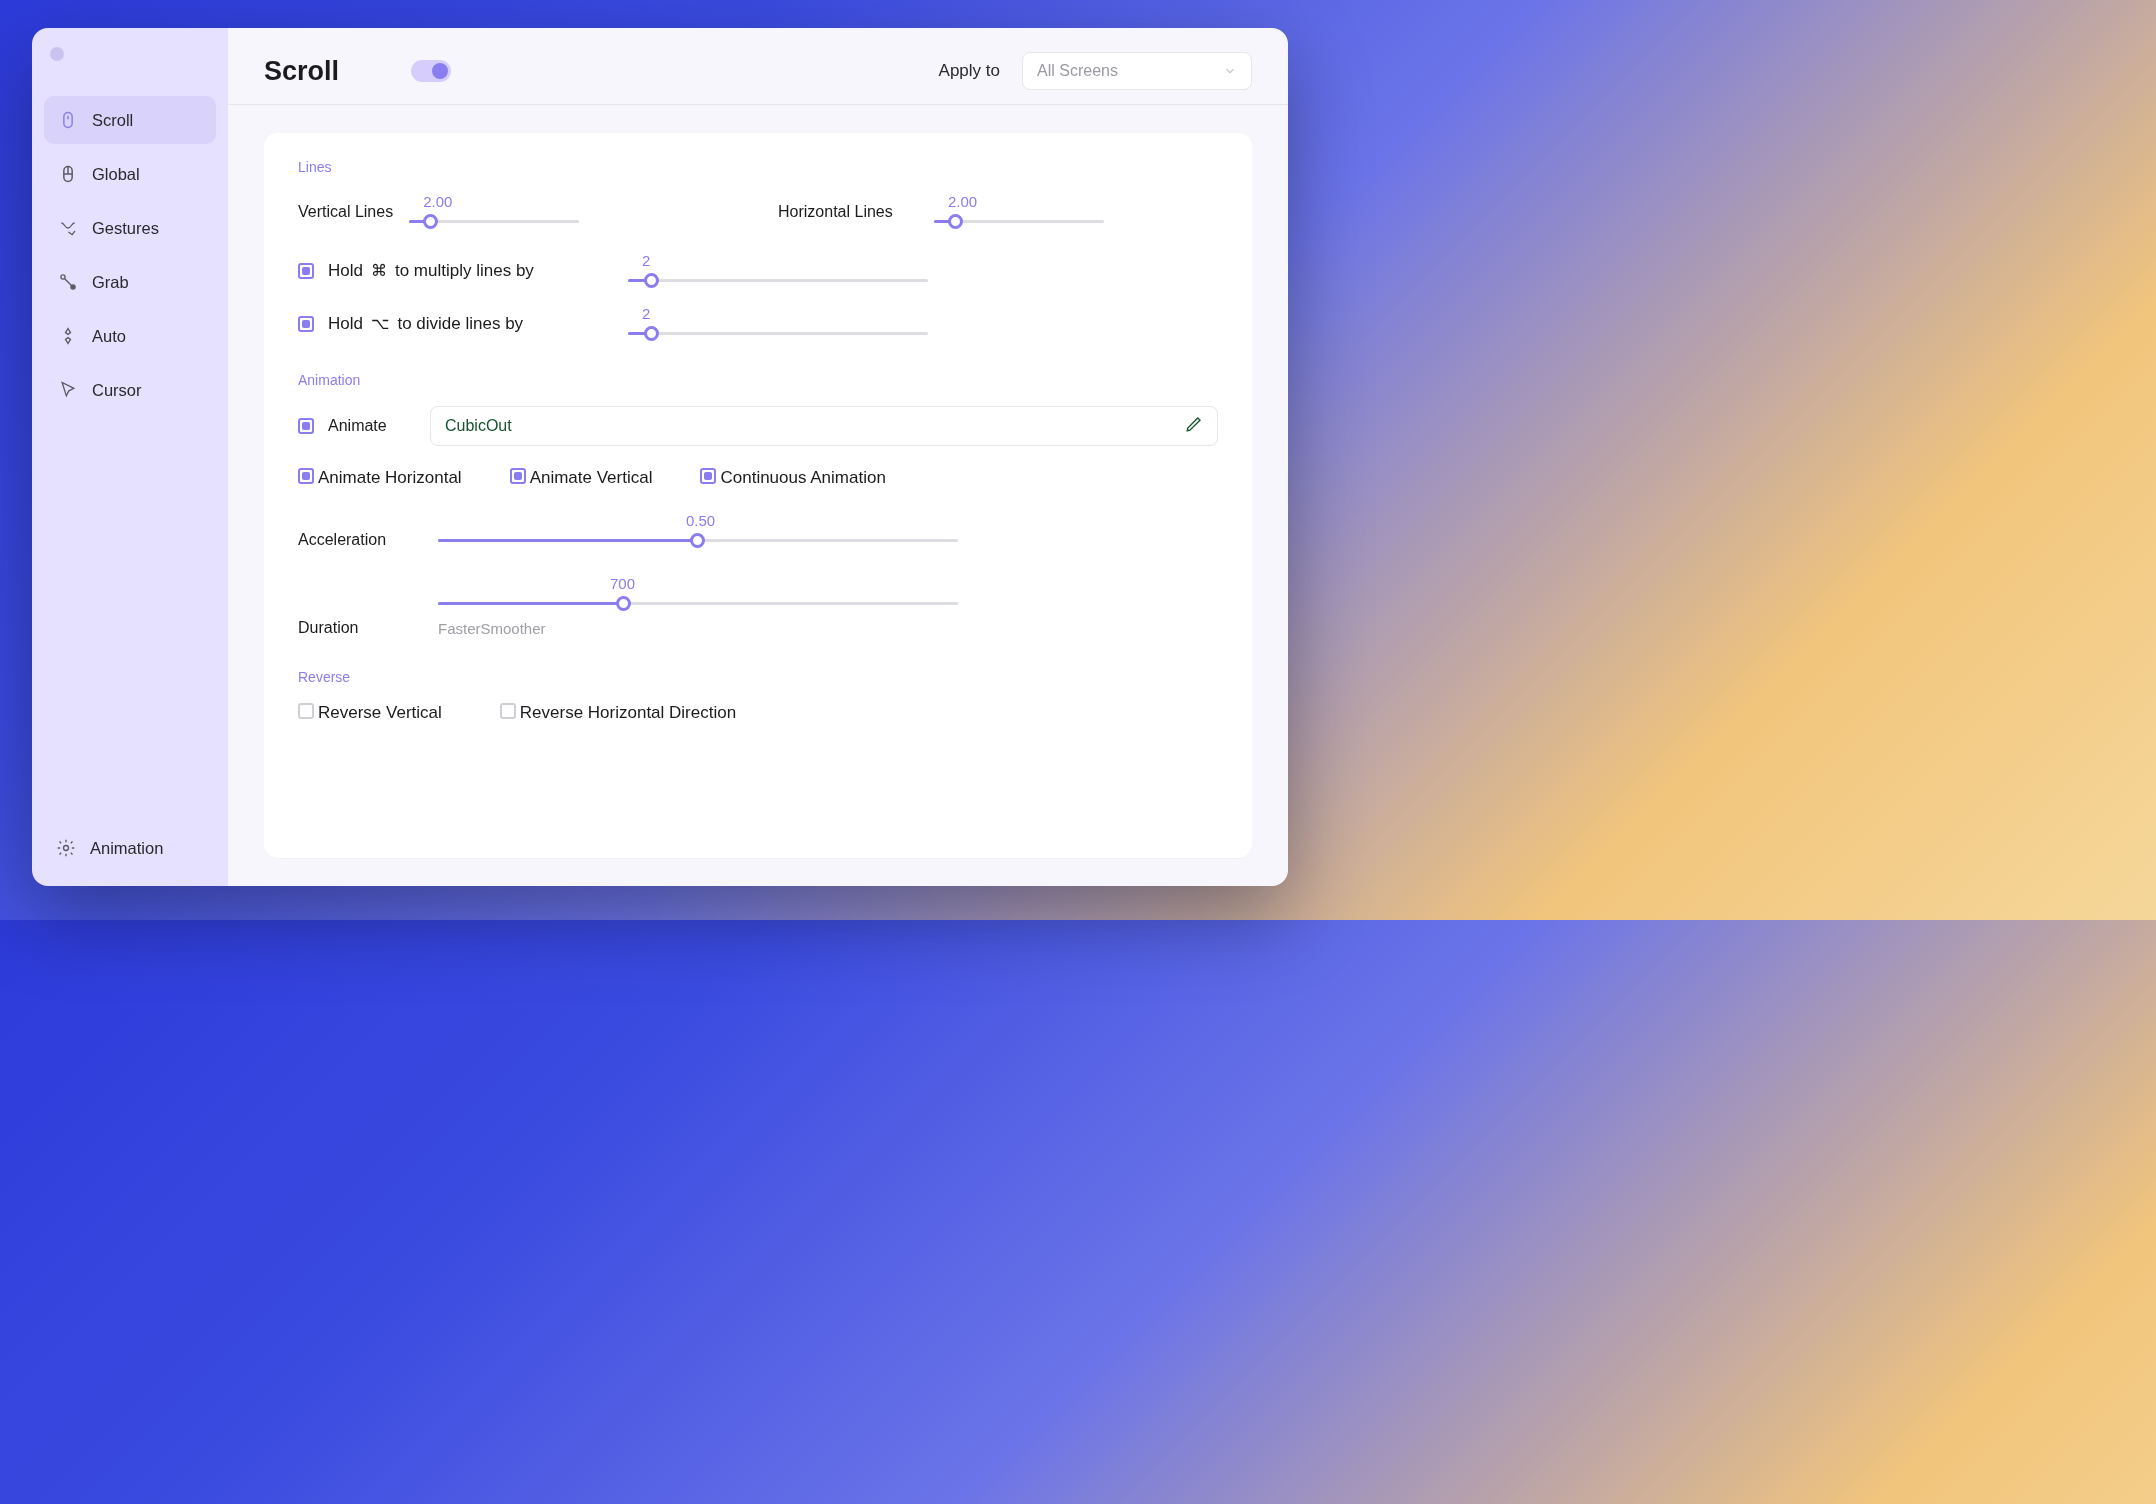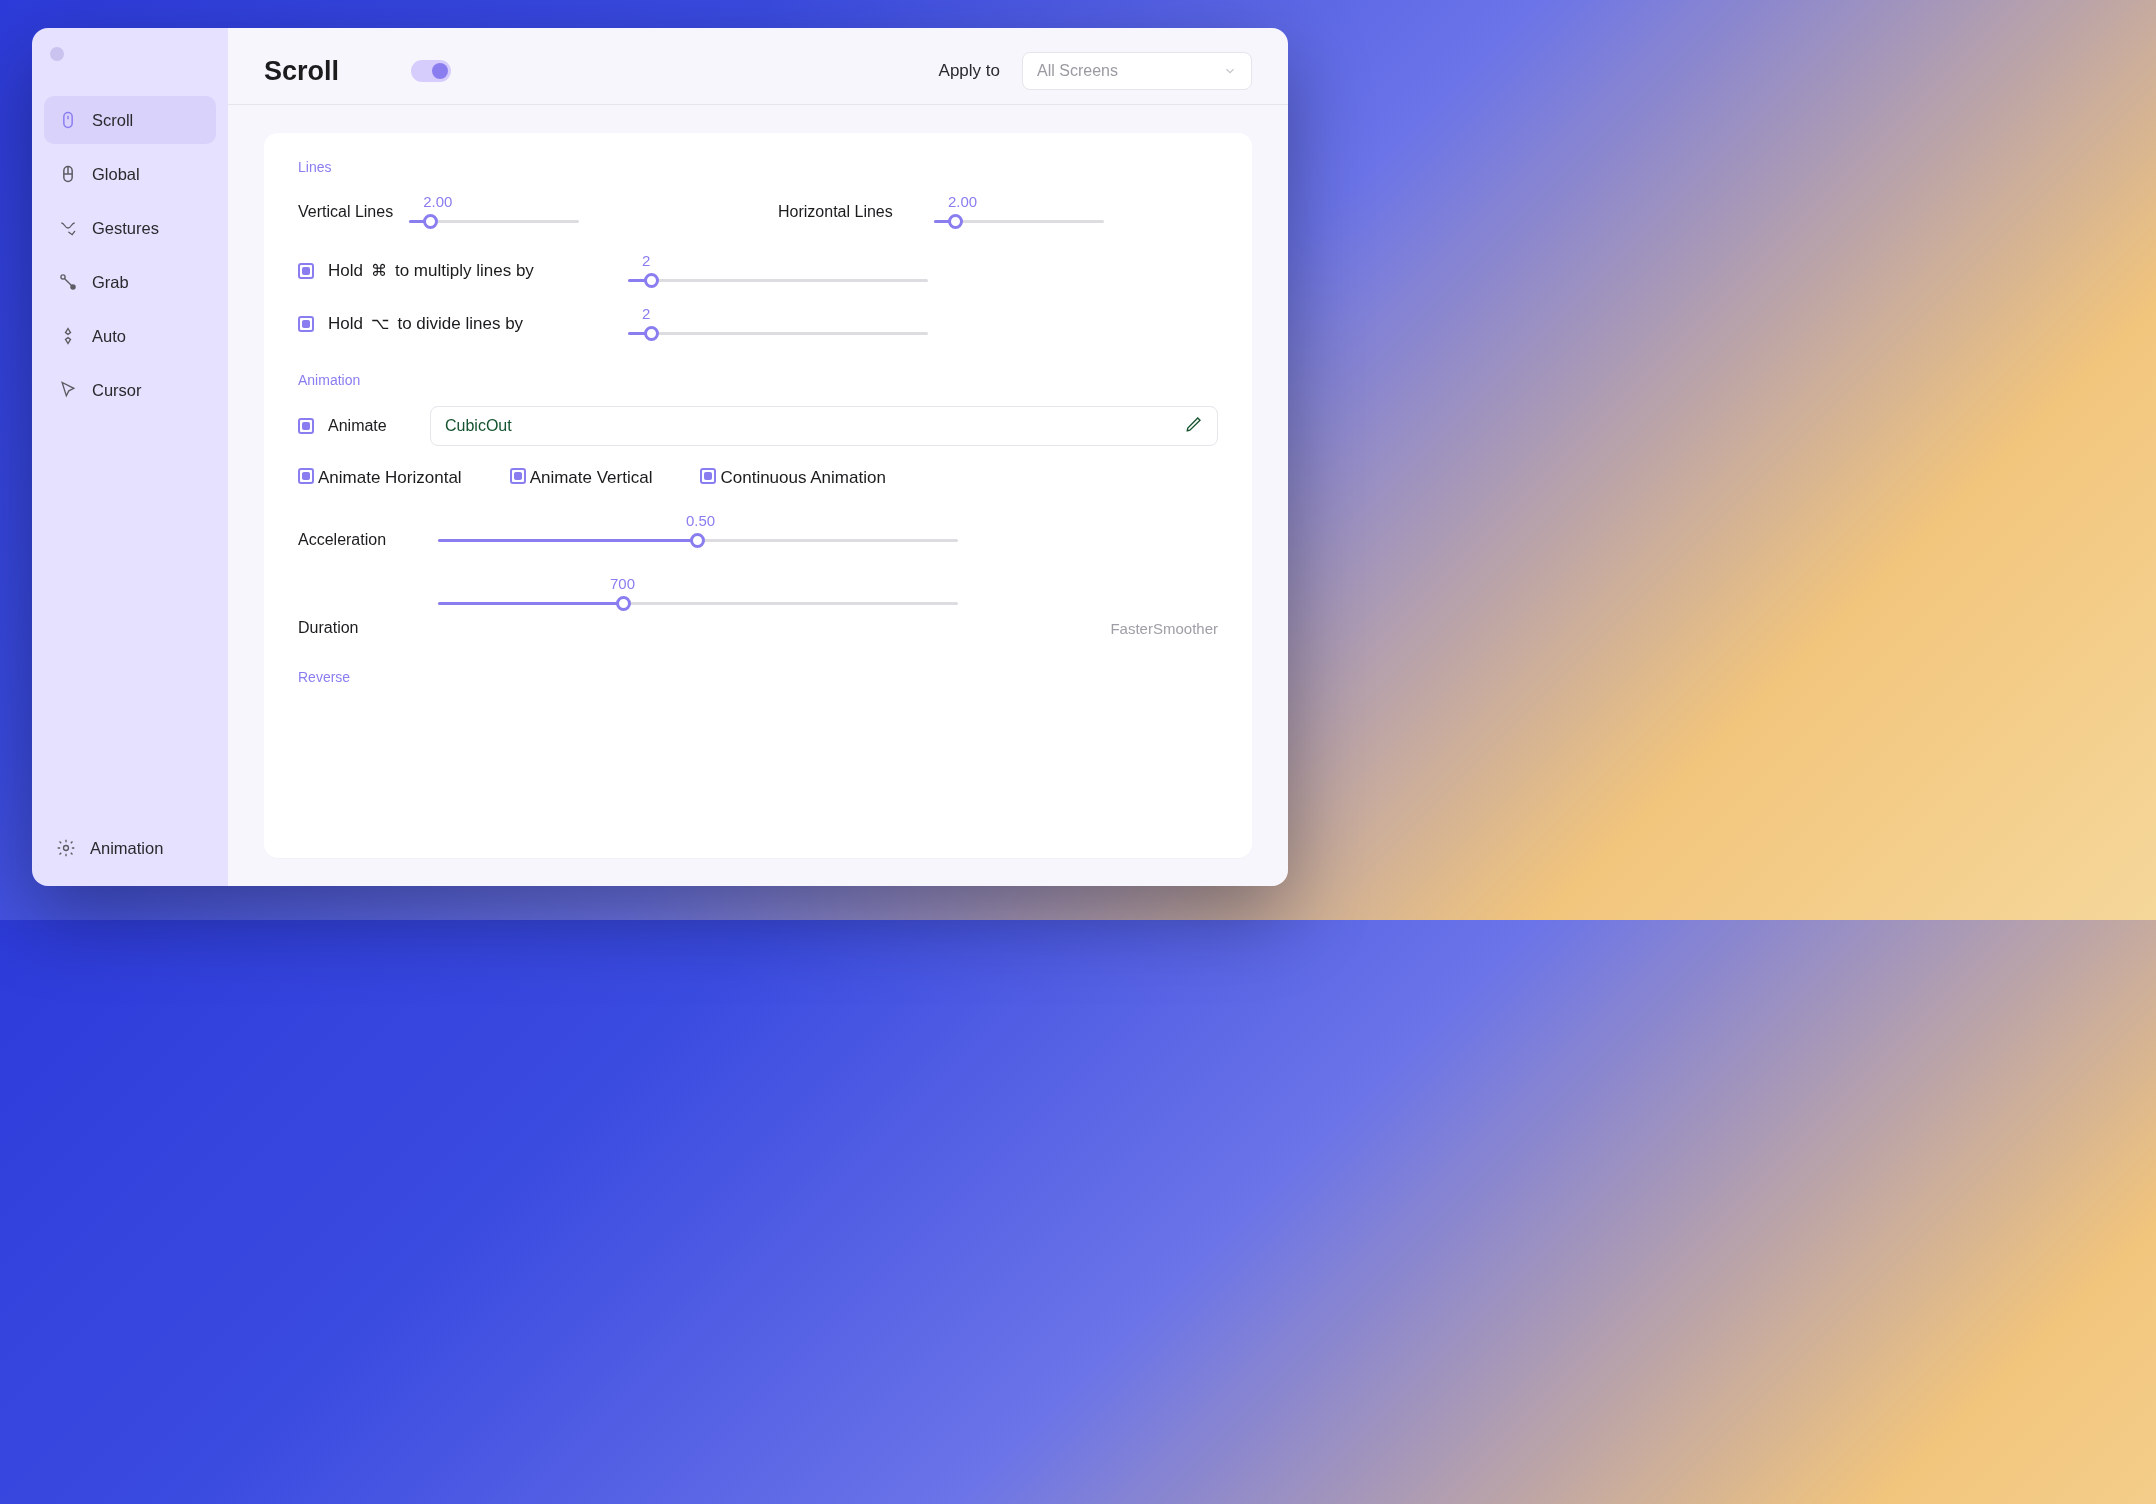--- a/index.html
+++ b/index.html
@@ -106,21 +106,21 @@
   .modlabel{display:flex;align-items:center;gap:14px}
   .modlabel .txt{display:flex;align-items:center;gap:8px;font-size:17px}
   .anim-field{display:flex;align-items:center;gap:14px;margin-bottom:22px}
   .textbox{flex:1;height:40px;border:1px solid var(--border);border-radius:8px;display:flex;align-items:center;justify-content:space-between;padding:0 14px}
   .textbox span{color:#14532d}
   .edit-ic{color:#b3b3bb;cursor:pointer}
   .check-row{display:flex;gap:48px;margin-bottom:24px}
   .chk{display:flex;gap:4px}
   .chk .lbl{font-size:17px}
   .acc-row{display:grid;grid-template-columns:140px 1fr;align-items:flex-end;margin-bottom:26px}
-  .range-labels{display:flex;justify-content:flex-end;color:#9e9ea6;font-size:15px;margin-top:6px}
+  .range-labels{display:flex;justify-content:flex-start;color:#9e9ea6;font-size:15px;margin-top:6px}
   .reverse-row{display:flex;gap:58px}
   .apple-icon{color:#9e9ea6}
 </style>
 </head>
 <body>
 
 <div class="window">
 
   <aside class="sidebar">
     <div class="traffic"></div>
@@ -339,18 +339,28 @@
                 <div class="thumb" style="left:178px"></div>
             </div>
             <div class="range-labels">
               <span>Faster</span>
               <span>Smoother</span>
             </div>
           </div>
         </div>
 
         <h4 class="sect-title">Reverse</h4>
+        <div class="reverse-row">
+          <div class="chk">
+            <div class="cb empty"></div>
+            <span class="lbl">Reverse Vertical</span>
+          </div>
+          <div class="chk">
+            <div class="cb empty"></div>
+            <span class="lbl">Reverse Horizontal Direction</span>
+          </div>
+        </div>
 
       </div>
 
     </div>
   </main>
 </div>
 
 </body></html>

